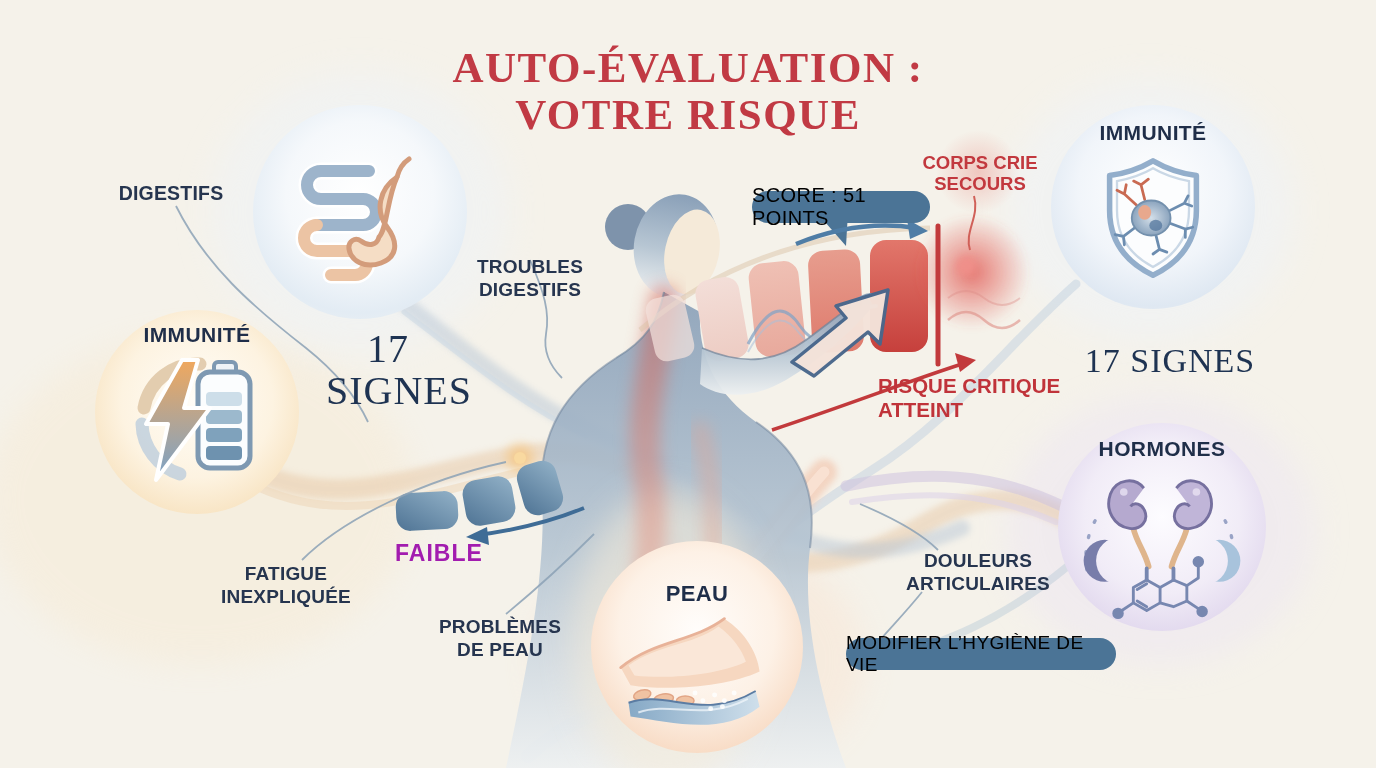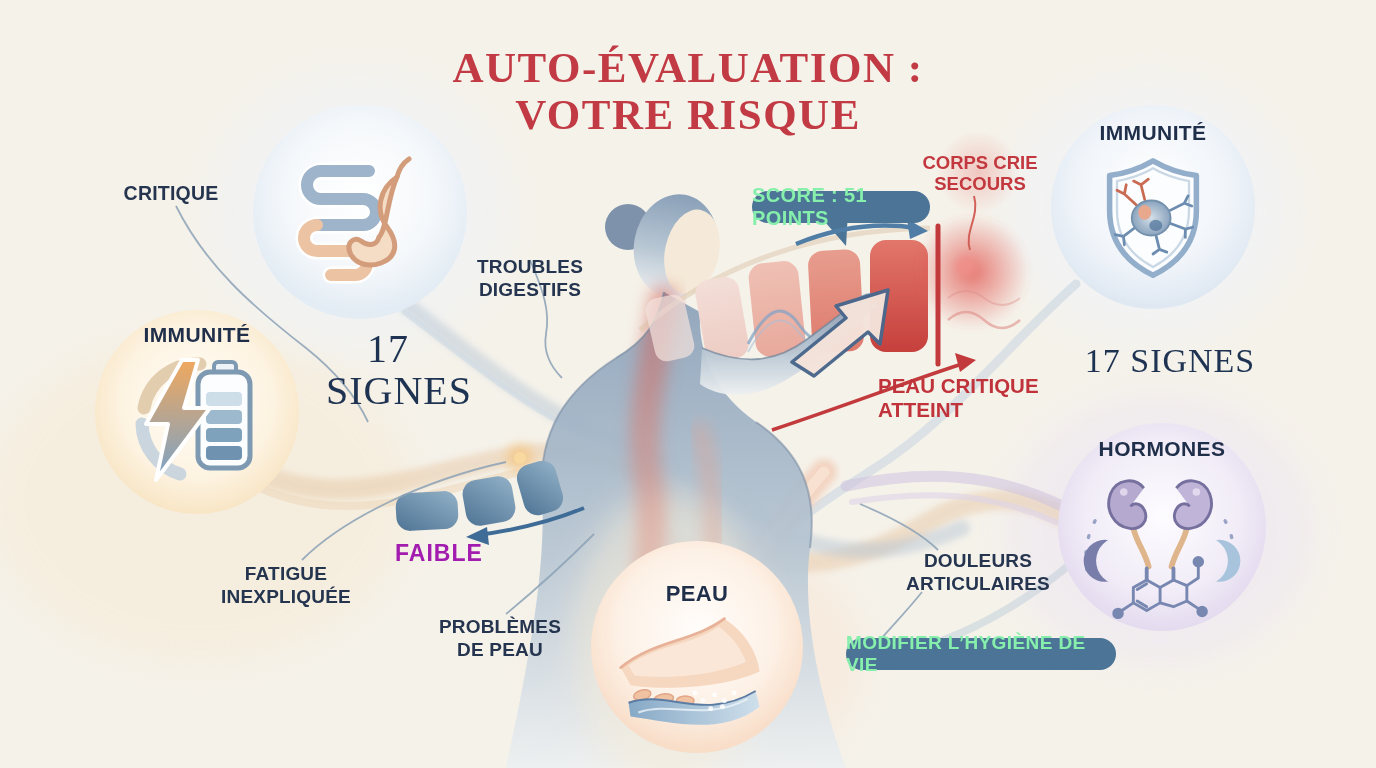--- a/index.html
+++ b/index.html
@@ -24,21 +24,21 @@
   .b-hormones{left:1058px;top:423px;width:208px;height:208px;
     background:radial-gradient(circle at 50% 45%,#fdfcff 0%,#f1ecf7 50%,#e2d9ee 76%,rgba(226,217,238,0) 100%);}
   .b-peau{left:591px;top:541px;width:212px;height:212px;
     background:radial-gradient(circle at 50% 42%,#fffdfb 0%,#fdf1e6 48%,#f8dcc6 76%,rgba(248,220,198,0) 100%);}
 
   .lbl{position:absolute;font-weight:700;color:#26354f;text-align:center;font-size:19px;
        line-height:1.2;letter-spacing:.2px;z-index:4;}
   .serifnum{position:absolute;font-family:"Liberation Serif",serif;color:#1e3352;
             text-align:center;letter-spacing:1px;z-index:4;}
   .red-alert{position:absolute;font-weight:700;color:#c2383e;line-height:1.15;z-index:4;}
-  .badge{position:absolute;background:#4b7496;color:#86efac;font-weight:700;border-radius:17px;
+  .badge{position:absolute;background:#4b7496;color:#000000;font-weight:400;border-radius:17px;
          display:flex;align-items:center;justify-content:center;letter-spacing:.4px;z-index:4;}
   .faible{position:absolute;font-weight:700;color:#a21caf;font-size:23px;letter-spacing:1px;z-index:4;}
 </style>
 </head>
 <body>
 
 <div class="canvas">
 
   <svg class="art" viewBox="0 0 1376 768">
     <defs>
@@ -315,30 +315,30 @@
           <circle cx="108" cy="100" r="2.5"></circle>
           <circle cx="118" cy="106" r="2.5"></circle>
         <circle cx="128" cy="98" r="2.5"></circle>
           <circle cx="104" cy="114" r="2.5"></circle>
           <circle cx="116" cy="112" r="2.5"></circle>
           <circle cx="88" cy="98" r="2.5"></circle>
       </g>
     </svg>
   </div>
 
-  <div class="lbl" style="left:116px;top:182px;width:110px;font-size:19.5px;">CRITIQUE</div>
+  <div class="lbl" style="left:116px;top:182px;width:110px;font-size:19.5px;">DIGESTIFS</div>
   <div class="lbl" style="left:474px;top:216px;width:112px;margin-top:40px;">TROUBLES DIGESTIFS</div>
   <div class="lbl" style="left:216px;top:563px;width:140px;">FATIGUE INEXPLIQUÉE</div>
   <div class="lbl" style="left:437px;top:616px;width:126px;">PROBLÈMES DE PEAU</div>
   <div class="lbl" style="left:903px;top:550px;width:150px;">DOULEURS ARTICULAIRES</div>
 
   <div class="serifnum" style="left:326px;top:328px;width:124px;font-size:40px;line-height:1.05;">17 SIGNES</div>
   <div class="serifnum" style="left:1080px;top:342px;width:180px;font-size:34px;white-space:nowrap;">17 SIGNES</div>
 
   <div class="red-alert" style="left:918px;top:152px;width:124px;font-size:18.5px;text-align:center;">CORPS CRIE SECOURS</div>
-  <div class="red-alert" style="left:878px;top:374px;width:186px;font-size:20.5px;text-align:left;color:#c0333a;">PEAU CRITIQUE ATTEINT</div>
+  <div class="red-alert" style="left:878px;top:374px;width:186px;font-size:20.5px;text-align:left;color:#c0333a;">RISQUE CRITIQUE ATTEINT</div>
 
   <div class="faible" style="left:395px;top:540px;">FAIBLE</div>
 
   <div class="badge" style="left:752px;top:191px;width:178px;height:32px;font-size:20px;">SCORE : 51 POINTS</div>
   <div class="badge" style="left:846px;top:638px;width:270px;height:32px;font-size:19px;">MODIFIER L’HYGIÈNE DE VIE</div>
 
 </div>
 
 </body></html>

